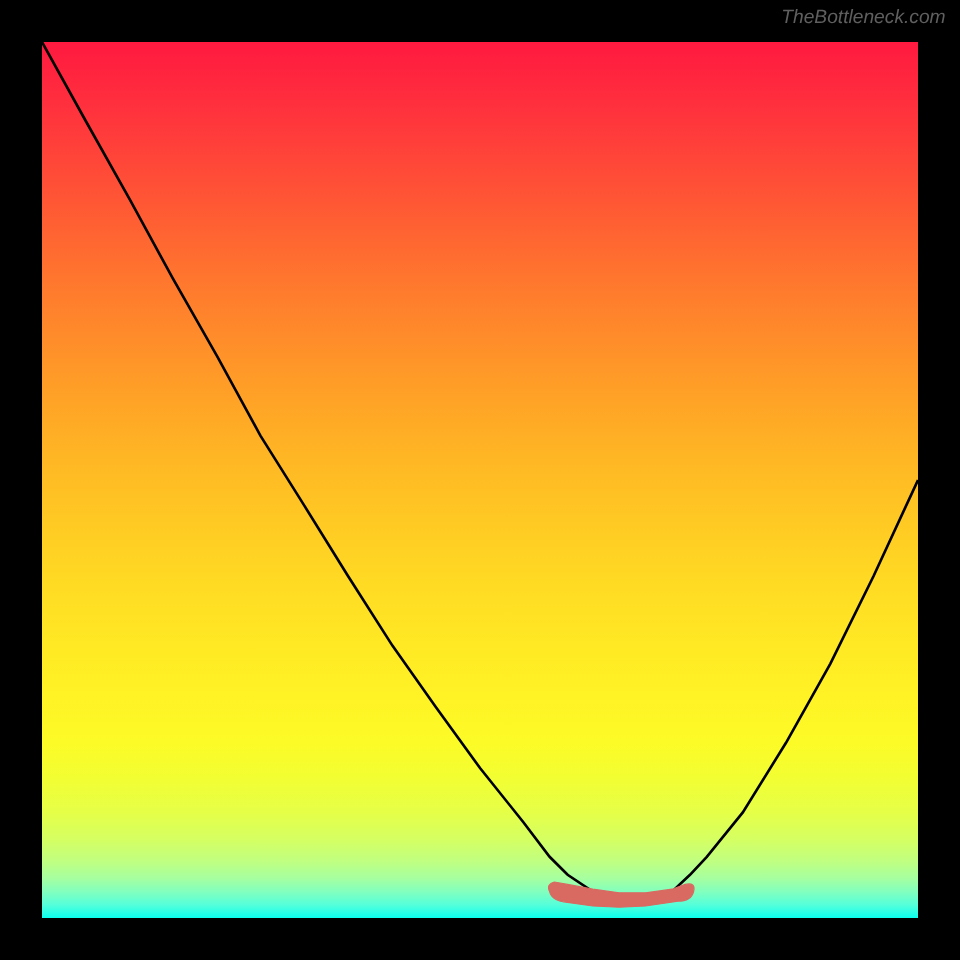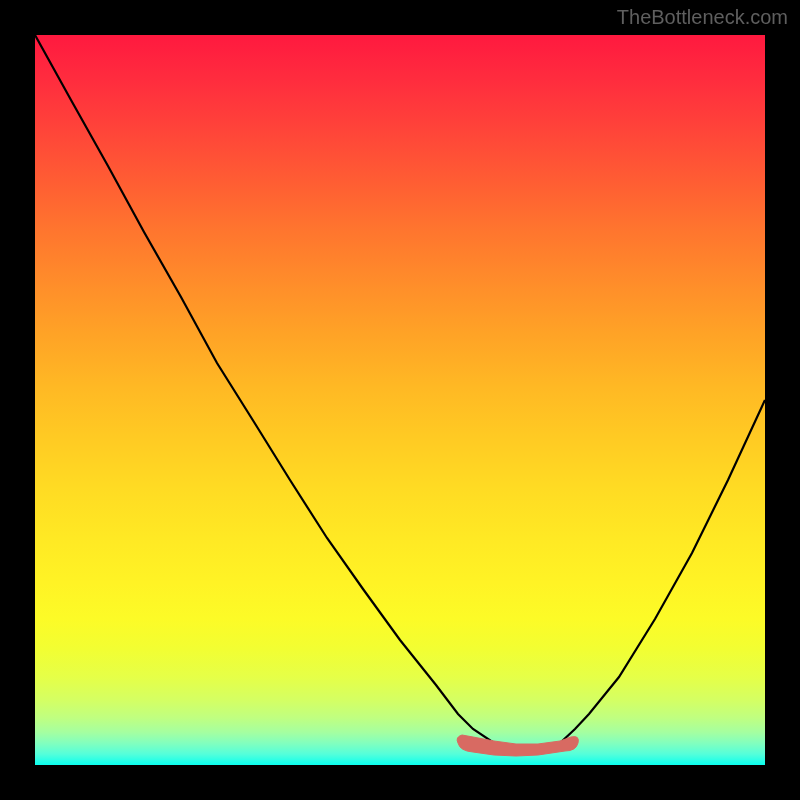--- a/index.html
+++ b/index.html
@@ -8,23 +8,24 @@
     height: 800px;
     background: #000;
     position: relative;
     font-family: Arial, sans-serif;
   }
   .watermark {
     position: absolute;
     top: 6px;
     right: 12px;
     color: #5f5f5f;
-    font-size: 20px;
+    font-size: 16px;
     font-weight: 500;
     z-index: 10;
+    font-style: italic;
   }
   .plot-area {
     position: absolute;
     left: 35px;
     top: 35px;
     width: 730px;
     height: 730px;
     overflow: hidden;
   }
   .gradient-bg {

